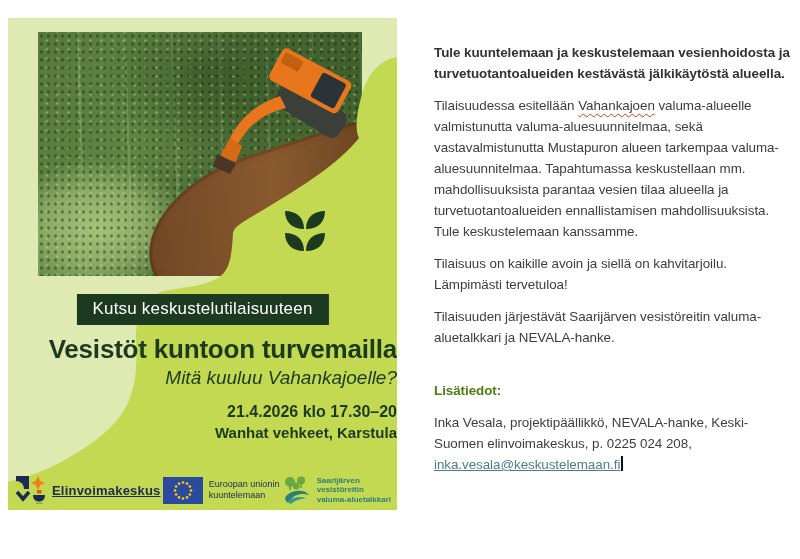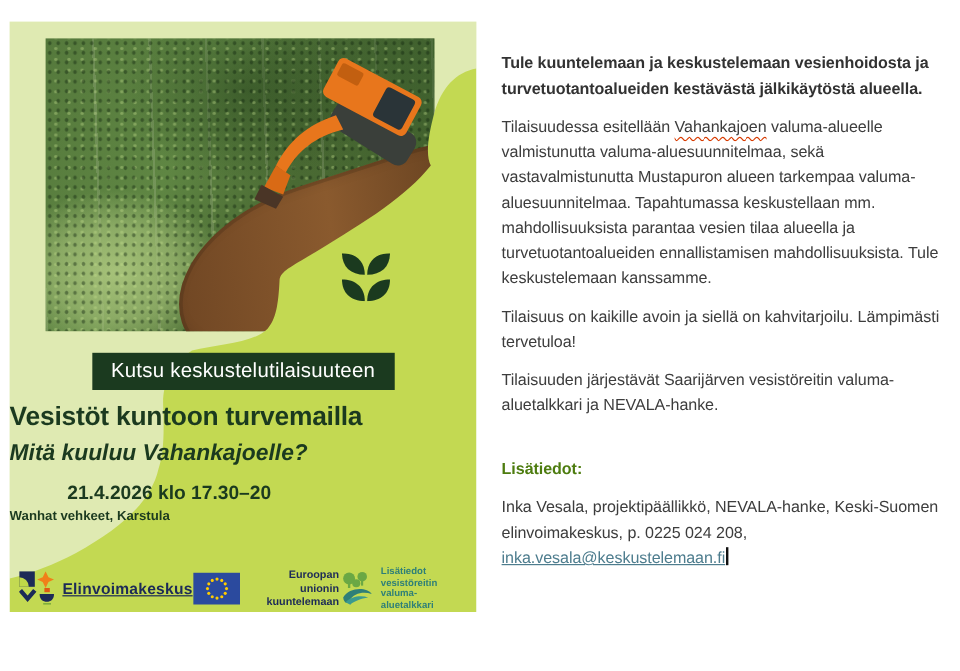--- a/index.html
+++ b/index.html
@@ -37,41 +37,41 @@
   .dirt{position:absolute;left:32%;top:46%;width:95%;height:58%;
     transform:rotate(-18deg);
     background:linear-gradient(100deg,#6e4523,#8a5a2e 45%,#5c3a1c 90%);
     border-radius:45% 30% 20% 40%/60% 40% 30% 50%;
     box-shadow:-8px -6px 14px rgba(40,24,8,.45) inset, 0 0 0 3px rgba(60,40,18,.25) inset;}
   .excavator{position:absolute;right:6px;top:14px;width:160px;height:130px;}
 
   .blobsvg{position:absolute;inset:0;width:100%;height:100%;z-index:2;pointer-events:none;}
   .sprout{position:absolute;left:275px;top:193px;width:44px;height:40px;z-index:3;}
 
-  .flyer-content{position:absolute;inset:0;z-index:3;text-align:left;color:var(--flyer_dark_green);border-radius:11px;}
+  .flyer-content{position:absolute;inset:0;z-index:3;text-align:right;color:var(--flyer_dark_green);border-radius:11px;}
   .badge{position:absolute;left:50%;top:276px;transform:translateX(-50%);
     background:var(--flyer_dark_green);color:#fff;font-size:17px;font-weight:500;
     padding:5px 16px 6px;white-space:nowrap;letter-spacing:.2px;}
-  .title{position:absolute;left:0;right:0;top:316px;font-size:22px;font-weight:800;letter-spacing:-.2px;}
-  .subtitle{position:absolute;left:0;right:0;top:349px;font-size:19px;font-style:italic;font-weight:700;}
+  .title{position:absolute;left:0;right:0;top:316px;font-size:26px;font-weight:800;letter-spacing:-.2px;}
+  .subtitle{position:absolute;left:0;right:0;top:349px;font-size:19px;font-style:italic;font-weight:400;}
   .date{position:absolute;left:0;right:0;top:385px;font-size:16px;font-weight:800;padding-left:48px;}
-  .venue{position:absolute;left:0;right:0;top:406px;font-size:11px;font-weight:800;}
+  .venue{position:absolute;left:0;right:0;top:406px;font-size:15px;font-weight:800;}
 
   .logos{position:absolute;left:8px;right:6px;top:454px;height:36px;z-index:3;
     display:flex;align-items:center;justify-content:space-between;}
   .logo-group{display:flex;align-items:center;gap:6px;}
   .evk-label{font-size:13px;font-weight:800;color:var(--navy);letter-spacing:.2px;text-decoration:underline;}
-  .eu-caption{font-size:9px;line-height:11px;font-weight:700;color:var(--navy);text-align:right;}
+  .eu-caption{font-size:9px;line-height:11px;font-weight:400;color:var(--navy);text-align:left;}
   .svr-caption{font-size:8px;line-height:9.5px;font-weight:800;color:var(--saarijarvi_teal);text-align:left;}
   .cap-line{display:block;}
 
   
   .doc-col{position:absolute;left:418px;top:42px;width:375px;color:var(--body_text);
     font-size:13.4px;line-height:21px;letter-spacing:-.05px;}
-  .doc-col p{margin:0 0 11px 0;}
+  .doc-col p{margin:0 0 11px 16px;}
   .intro{font-weight:700;color:#323232;}
   .misspelled{text-decoration:underline wavy var(--spellcheck_red) 1px;text-underline-offset:3px;}
   .heading{font-weight:700;color:#4d7c0f;margin-top:32px !important;}
   a.email{color:var(--link_color);text-decoration:underline;cursor:pointer;}
   .caret{display:inline-block;width:1.5px;height:15px;background:#111;
     vertical-align:-2px;margin-left:1px;}
 </style>
 </head>
 <body>
 
@@ -172,21 +172,21 @@
             <circle cx="8" cy="7" r="5"></circle>
             <circle cx="19" cy="5.5" r="4"></circle>
             <circle cx="14" cy="11" r="3.4"></circle>
             <rect x="7" y="10" width="2" height="5"></rect>
             <rect x="18" y="8" width="1.8" height="5"></rect>
           </g>
           <path d="M3,23 C8,14 23,14 27,20 C20,18 12,19 8,26 C6,29 3.5,27 3,23 Z" fill="var(--saarijarvi_teal)"></path>
           <path d="M5,27 C10,22 18,21 24,23 C18,24 12,26 9,29 Z" fill="#3b9a8f"></path>
         </svg>
         <span class="svr-caption">
-          <span class="cap-line">Lisätiedot</span>
+          <span class="cap-line">Saarijärven</span>
           <span class="cap-line">vesistöreitin</span>
           <span class="cap-line">valuma-aluetalkkari</span>
         </span>
       </div>
     </div>
   </div>
 
   <div class="doc-col">
     <p class="intro">Tule kuuntelemaan ja keskustelemaan vesienhoidosta ja turvetuotantoalueiden kestävästä jälkikäytöstä alueella.</p>
 

